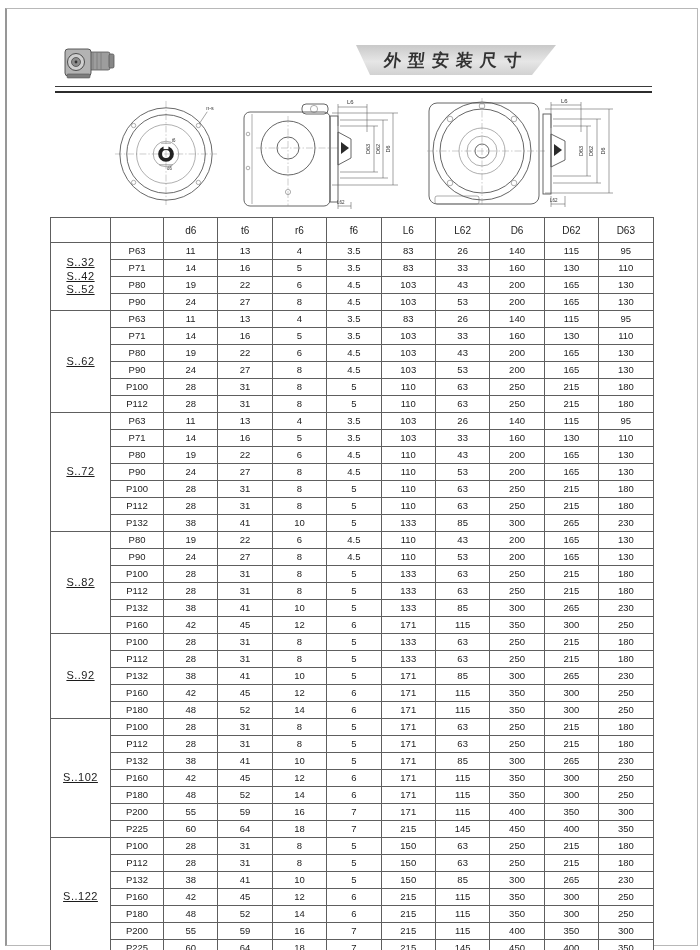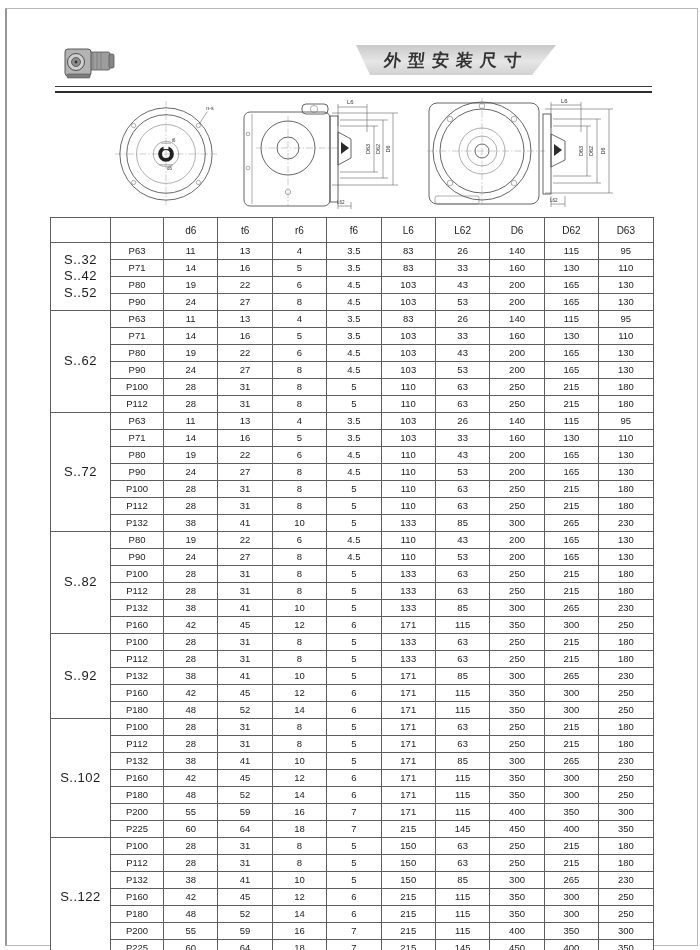--- a/index.html
+++ b/index.html
@@ -24,21 +24,21 @@
   .lt{fill:none;stroke:#777;stroke-width:0.6;}
   .cl{fill:none;stroke:#999;stroke-width:0.5;stroke-dasharray:7 2 1.5 2;}
   .dim{fill:none;stroke:#666;stroke-width:0.6;}
   .svgtxt{fill:#333;font-family:"Liberation Sans",sans-serif;}
   
   table.dims{position:absolute;left:50px;top:217px;width:603px;border-collapse:collapse;
              table-layout:fixed;font-size:9.5px;color:#1c1c1c;}
   table.dims td,table.dims th{border:1px solid #5e5e5e;text-align:center;vertical-align:middle;
              padding:0;height:16px;line-height:1.1;font-weight:normal;background:#fff;}
   table.dims thead th{height:24px;font-size:10px;}
-  td.glabel{font-size:13px;letter-spacing:0.5px;}
+  td.glabel{font-size:11px;letter-spacing:0.5px;text-decoration:underline;}
   td.glabel div{line-height:1.25;}
   col.c-group{width:60px;} col.c-model{width:53px;} col.c-val{width:54.4px;}
 </style>
 </head>
 <body>
 
 <div class="page">
   <div class="frame"></div>
 
   <div class="logo">

